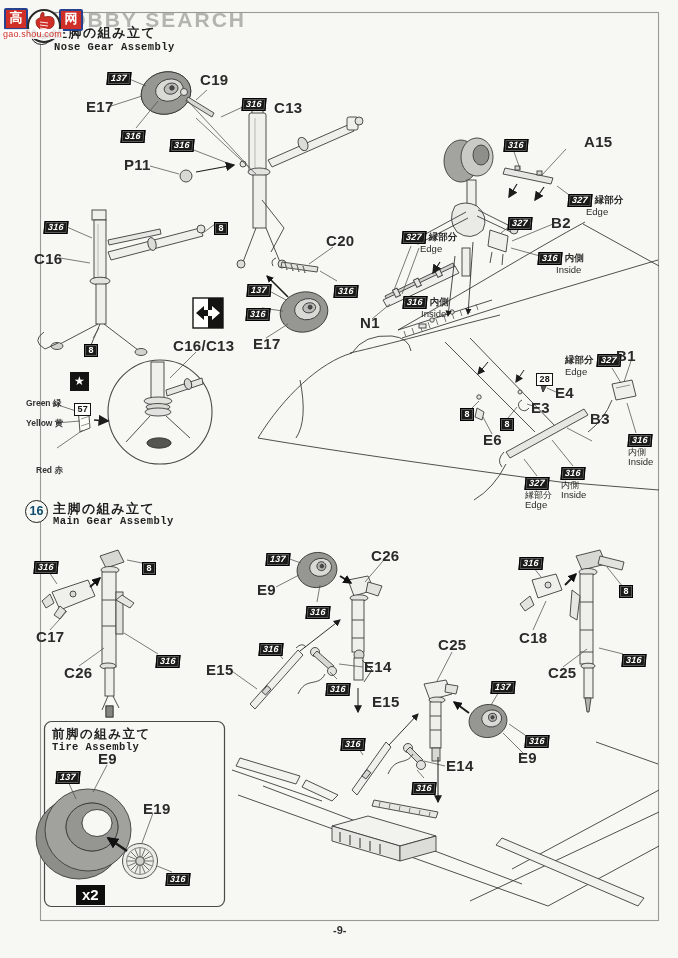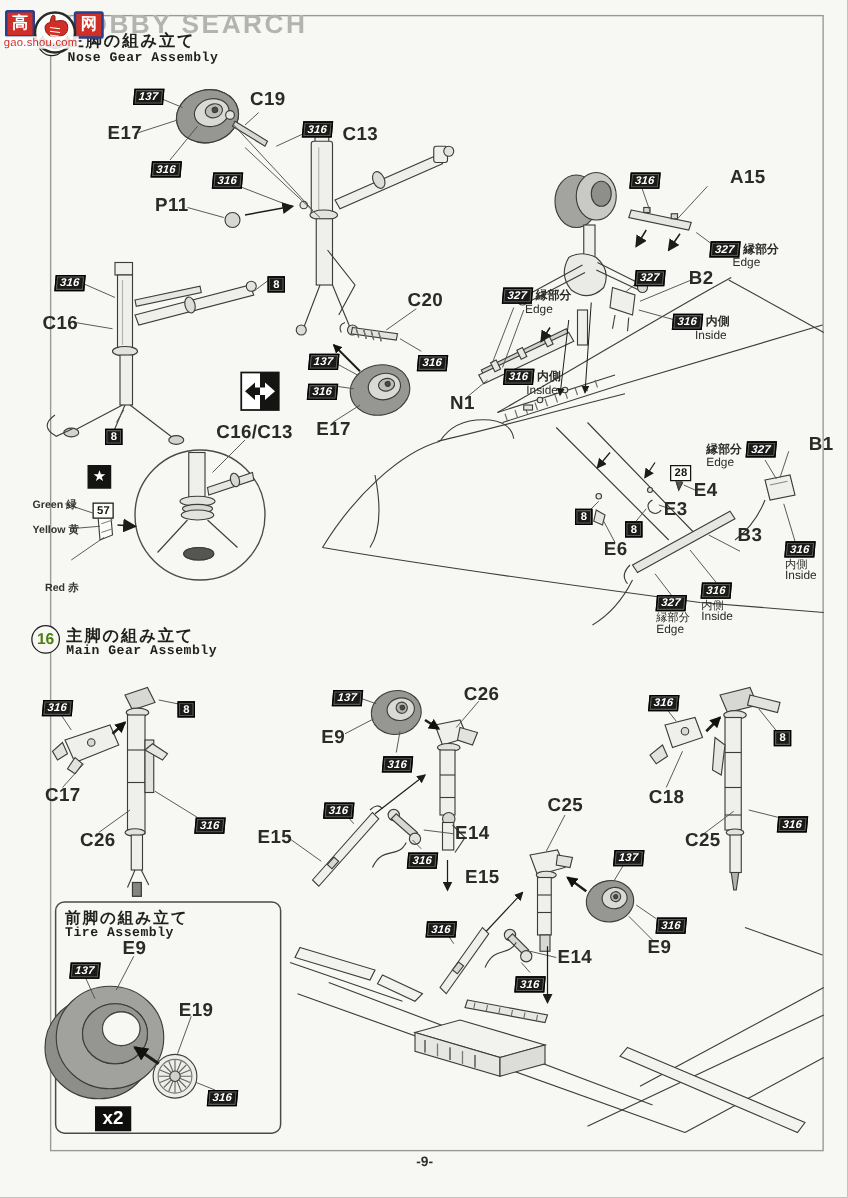--- a/index.html
+++ b/index.html
@@ -16,21 +16,21 @@
   .bdg.wt{background:#fdfdfa;color:#141412;border:1.5px solid #141412;box-shadow:none;
           font-style:normal;transform:none;padding:0 2.5px;font-size:9px}
   .abdg{position:absolute;z-index:3}
   .stk{position:absolute;z-index:3;white-space:nowrap;color:#2a2a28}
   .stk .ln{display:block;line-height:11px}
   .stk .jp{font-weight:bold;font-size:9.5px;margin-left:3px}
   .stk .jp.first{margin-left:0;margin-right:3px}
   .stk .en{display:block;font-weight:normal;font-size:9.5px;line-height:10px}
   .ind{padding-left:18px}
   .step{position:absolute;z-index:3;width:23px;height:23px;border:1.7px solid #1f1f1d;border-radius:50%;
-        background:#f7f7f3;font-weight:bold;font-size:12.5px;line-height:20px;text-align:center;color:#4d7c0f}
+        background:#f7f7f3;font-weight:bold;font-size:12.5px;line-height:20px;text-align:center;color:#0c4a6e}
   .tjp{position:absolute;z-index:3;font-weight:bold;font-size:13px;letter-spacing:1.5px;color:#1f1f1d;white-space:nowrap}
   .ten{position:absolute;z-index:3;font-family:"Liberation Mono",monospace;font-weight:bold;
        font-size:10.5px;letter-spacing:.4px;color:#1f1f1d;white-space:nowrap}
   .clr{position:absolute;z-index:3;font-weight:bold;font-size:8.5px;color:#333;white-space:nowrap}
   .star{position:absolute;z-index:3;width:19px;height:19px;background:#141412;color:#fff;
         font-size:12px;line-height:19px;text-align:center}
   .x2{position:absolute;z-index:3;background:#0e0e0c;color:#fff;font-weight:bold;
       font-size:15px;line-height:20px;padding:0 6px}
   .pgnum{position:absolute;z-index:3;font-weight:bold;font-size:11px;color:#2f2f2d}
   
@@ -468,32 +468,32 @@
 <div class="stk" style="left:565px;top:352px">
   <span class="ln"><span class="jp first">縁部分</span><span class="bdg">327</span></span>
   <span class="en">Edge</span>
 </div>
 <span class="abdg" style="left:536px;top:368px"><span class="bdg wt">28</span></span>
 <span class="pl" style="left:555px;top:386px">E4</span>
 <span class="pl" style="left:531px;top:401px">E3</span>
 <span class="abdg" style="left:500px;top:413px"><span class="bdg sq">8</span></span>
 <span class="abdg" style="left:460px;top:403px"><span class="bdg sq">8</span></span>
 <span class="pl" style="left:483px;top:433px">E6</span>
-<span class="pl" style="left:590px;top:422px">B3</span>
+<span class="pl" style="left:590px;top:412px">B3</span>
 <div class="stk" style="left:525px;top:475px">
   <span class="ln"><span class="bdg">327</span></span>
   <span class="en" style="font-size:9px">縁部分</span>
   <span class="en">Edge</span>
 </div>
 <div class="stk" style="left:561px;top:465px">
   <span class="ln"><span class="bdg">316</span></span>
   <span class="en" style="font-size:9px">内側</span>
   <span class="en">Inside</span>
 </div>
-<span class="pl" style="left:647px;top:349px">B1</span>
+<span class="pl" style="left:616px;top:349px">B1</span>
 <div class="stk" style="left:628px;top:432px">
   <span class="ln"><span class="bdg">316</span></span>
   <span class="en" style="font-size:9px">内側</span>
   <span class="en">Inside</span>
 </div>
 
 <span class="abdg" style="left:34px;top:556px"><span class="bdg">316</span></span>
 <span class="abdg" style="left:142px;top:557px"><span class="bdg sq">8</span></span>
 <span class="pl" style="left:36px;top:630px">C17</span>
 <span class="pl" style="left:64px;top:666px">C26</span>

